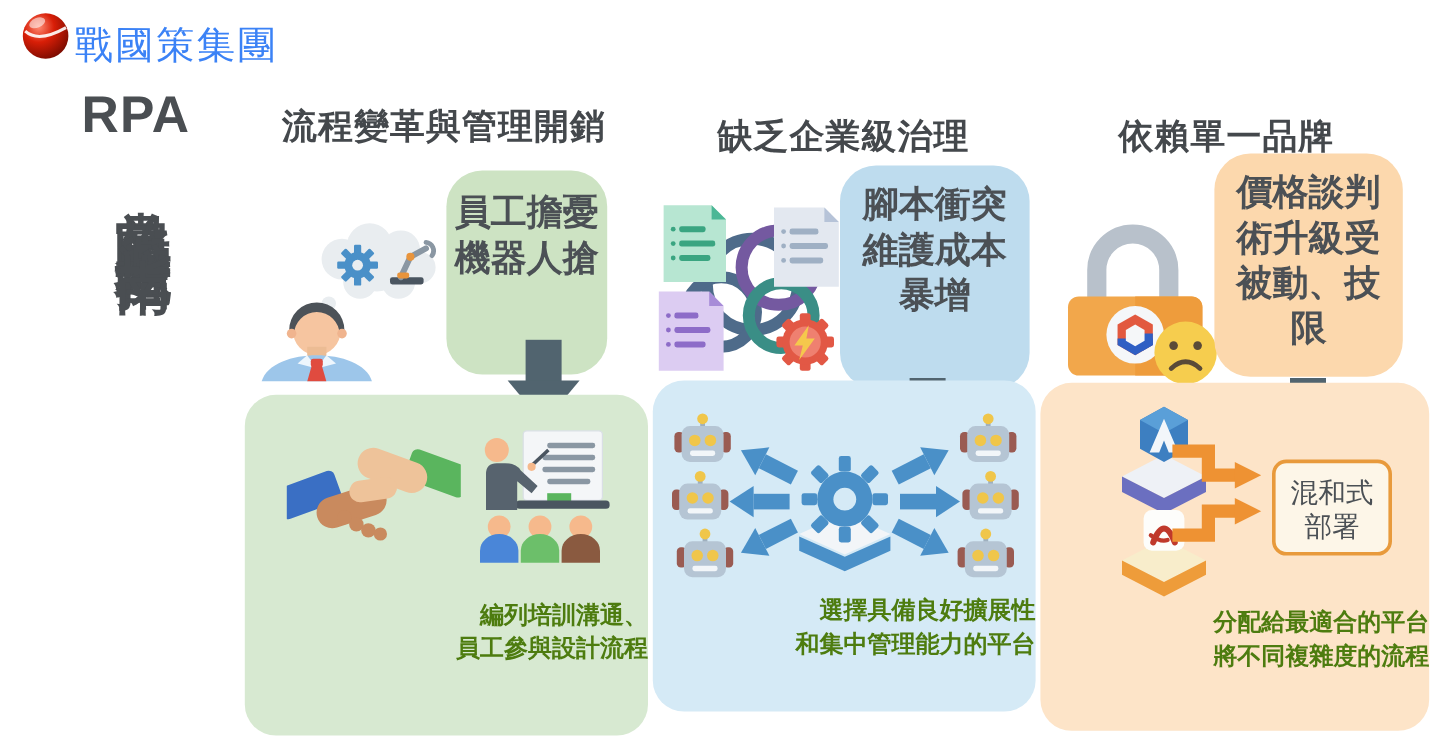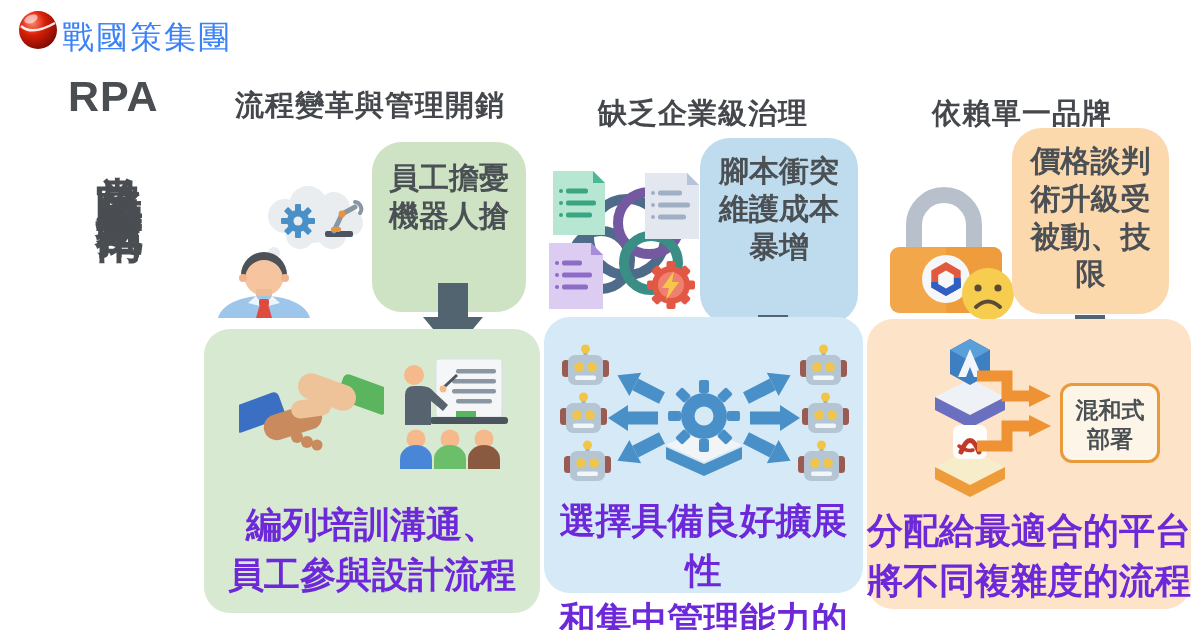--- a/index.html
+++ b/index.html
@@ -19,43 +19,43 @@
 
   
   .col-heading { font-size:29px; font-weight:bold; color:#44484c; text-align:center; letter-spacing:1px; }
   #h1 { left:198px; top:86px;  width:344px; }
   #h2 { left:557px; top:94px;  width:292px; }
   #h3 { left:902px; top:94px;  width:240px; }
 
   
   .callout { border-radius:30px; text-align:center; font-weight:bold; font-size:30px;
              color:#4b5055; line-height:1.26; }
-  #c1 { left:372px;  top:142px; width:154px; height:170px; background:#cde3c3; padding-top:17px; }
+  #c1 { left:372px;  top:142px; width:134px; height:170px; background:#cde3c3; padding-top:17px; }
   #c2 { left:700px;  top:138px; width:158px; height:186px; background:#bedcee; padding-top:14px; }
   #c3 { left:1012px; top:128px; width:157px; height:186px; background:#fcd8ad; padding-top:14px; }
 
   
   .panel { border-radius:26px; }
   #p1 { left:204px; top:329px; width:336px; height:284px; background:#d7e9d1; }
   #p2 { left:544px; top:317px; width:319px; height:276px; background:#d5eaf6; }
   #p3 { left:867px; top:319px; width:324px; height:290px; background:#fde4c8; }
 
-  .solution { position:absolute; width:100%; text-align:center; font-size:36px; font-weight:bold;
-              color:#6d28d9; line-height:1.38; }
+  .solution { position:absolute; width:100%; text-align:right; font-size:20px; font-weight:bold;
+              color:#4d7c0f; line-height:1.38; }
   #s1 { top:171px; } #s2 { top:179px; } #s3 { top:187px; }
 
   .down-arrow { width:77px; height:73px; }
   #a1 { left:414px;  top:283px; }
   #a2 { left:734px;  top:315px; }
   #a3 { left:1051px; top:315px; }
 
   
   .hybrid-box { left:1060px; top:383px; width:100px; height:80px; background:#fdf6e8;
                 border:3px solid #e89a3c; border-radius:12px; text-align:center;
-                font-size:23px; font-weight:bold; color:#4b5055; line-height:1.25; padding-top:10px; }
+                font-size:23px; font-weight:normal; color:#4b5055; line-height:1.25; padding-top:10px; }
 </style>
 </head>
 <body>
 
 <svg class="abs" style="left:16px; top:8px;" width="44" height="44" viewBox="0 0 44 44">
   <defs>
     <radialGradient id="ball" cx="35%" cy="30%" r="75%">
       <stop offset="0%" stop-color="#ff8a72"></stop>
         <stop offset="45%" stop-color="#d81e07"></stop>
         <stop offset="100%" stop-color="#7a0b00"></stop>

